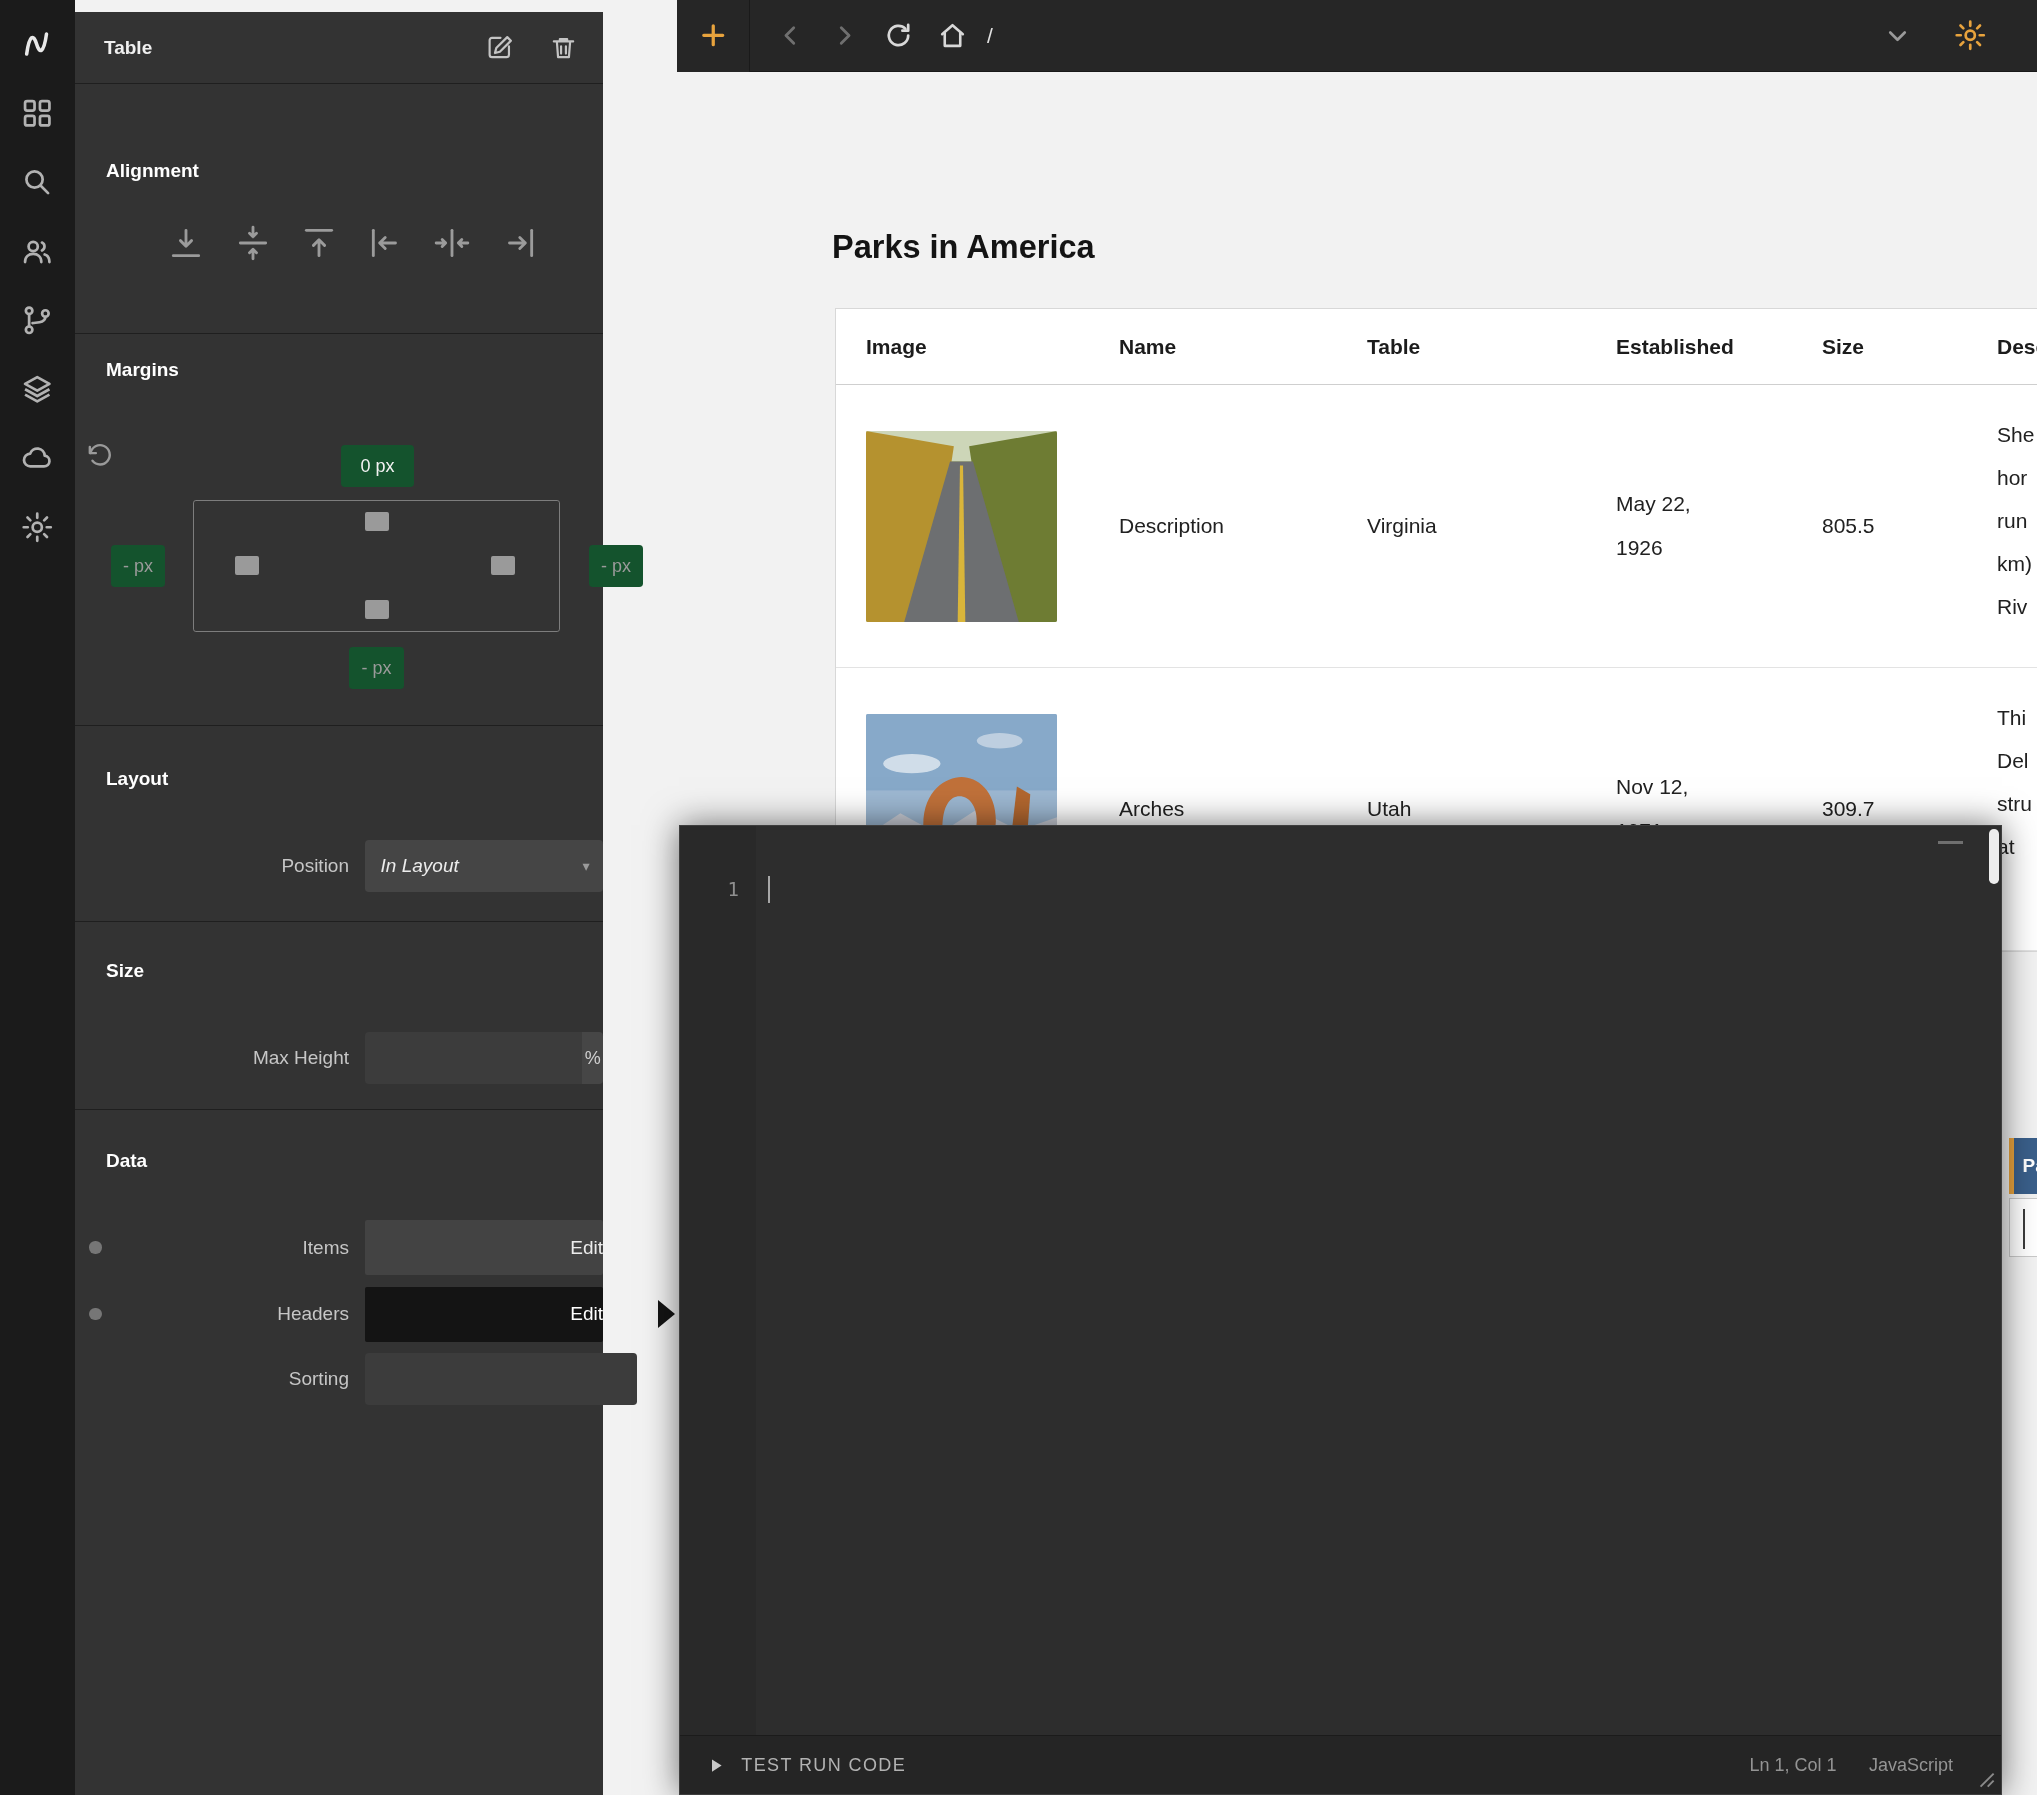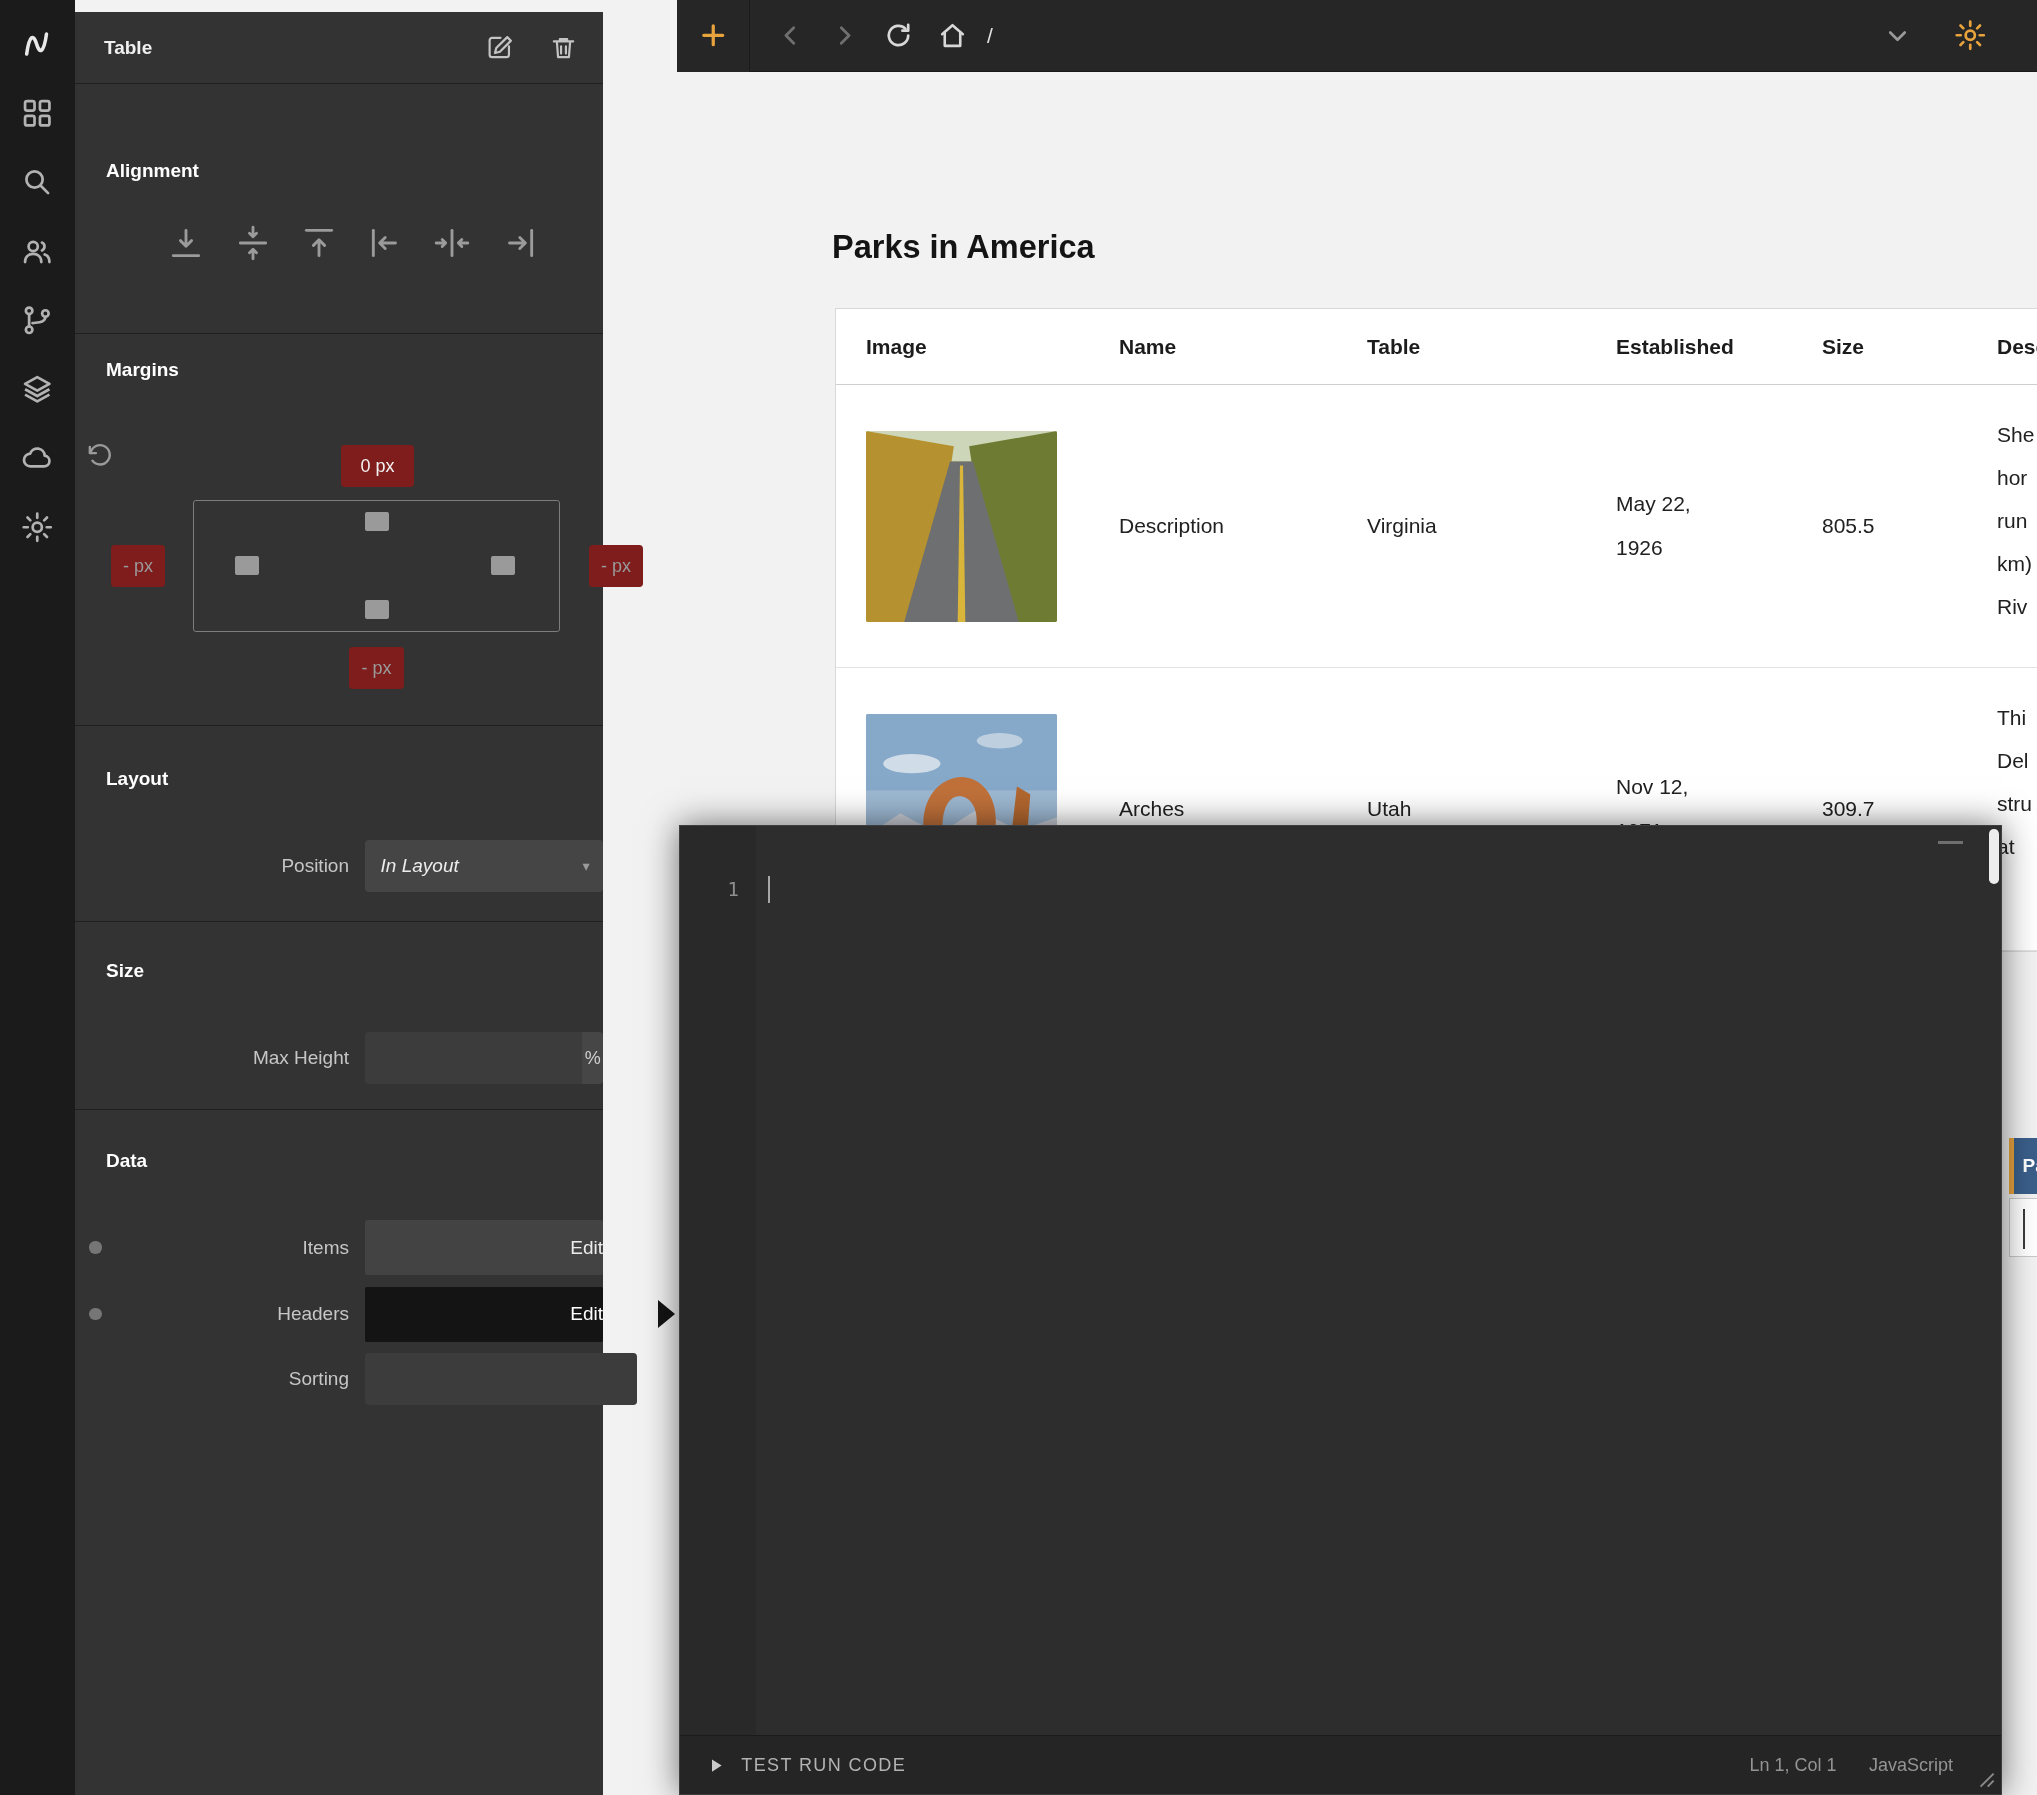--- a/index.html
+++ b/index.html
@@ -20,21 +20,21 @@
   .head-ic { background:none; border:none; cursor:pointer; padding:0; margin-left:34px; display:flex; }
 
   .sec { border-bottom:1px solid #1f1f1f; position:relative; }
   .sec h3 { font-size:19px; font-weight:700; color:#ffffff; margin-left:31px; }
   .sec-align { height:250px; padding-top:76px; }
   .align-row { margin:42px 65px 0 92px; display:flex; justify-content:space-between; }
   .align-btn { background:none; border:none; cursor:pointer; padding:0; display:flex; }
 
   .sec-margins { height:392px; padding-top:25px; }
   .mg-reset { position:absolute; left:9.6px; top:107px; background:none; border:none; cursor:pointer; display:flex; }
-  .mg-badge { position:absolute; height:42px; background:#7f1d1d; border-radius:3.8px; color:#9a9a9a; font-size:18px;
+  .mg-badge { position:absolute; height:42px; background:#14532d; border-radius:3.8px; color:#9a9a9a; font-size:18px;
               display:flex; align-items:center; justify-content:center; cursor:pointer; }
   .mg-badge.top { left:266px; top:111px; width:73px; color:#f2f2f2; }
   .mg-badge.left { left:36px; top:211px; width:54px; }
   .mg-badge.right { left:514px; top:211px; width:54px; }
   .mg-badge.bottom { left:274px; top:313px; width:55px; }
   .mg-rect { position:absolute; left:118px; top:166px; width:367px; height:132px; border:1px solid #7d7d7d; border-radius:2.9px; }
   .mg-sq { position:absolute; width:24px; height:19px; background:#9a9a9a; border-radius:1.9px; }
   .mg-sq.t { left:289px; top:178px; } .mg-sq.l { left:159px; top:223px; }
   .mg-sq.r { left:415px; top:223px; } .mg-sq.b { left:289px; top:267px; }
 

